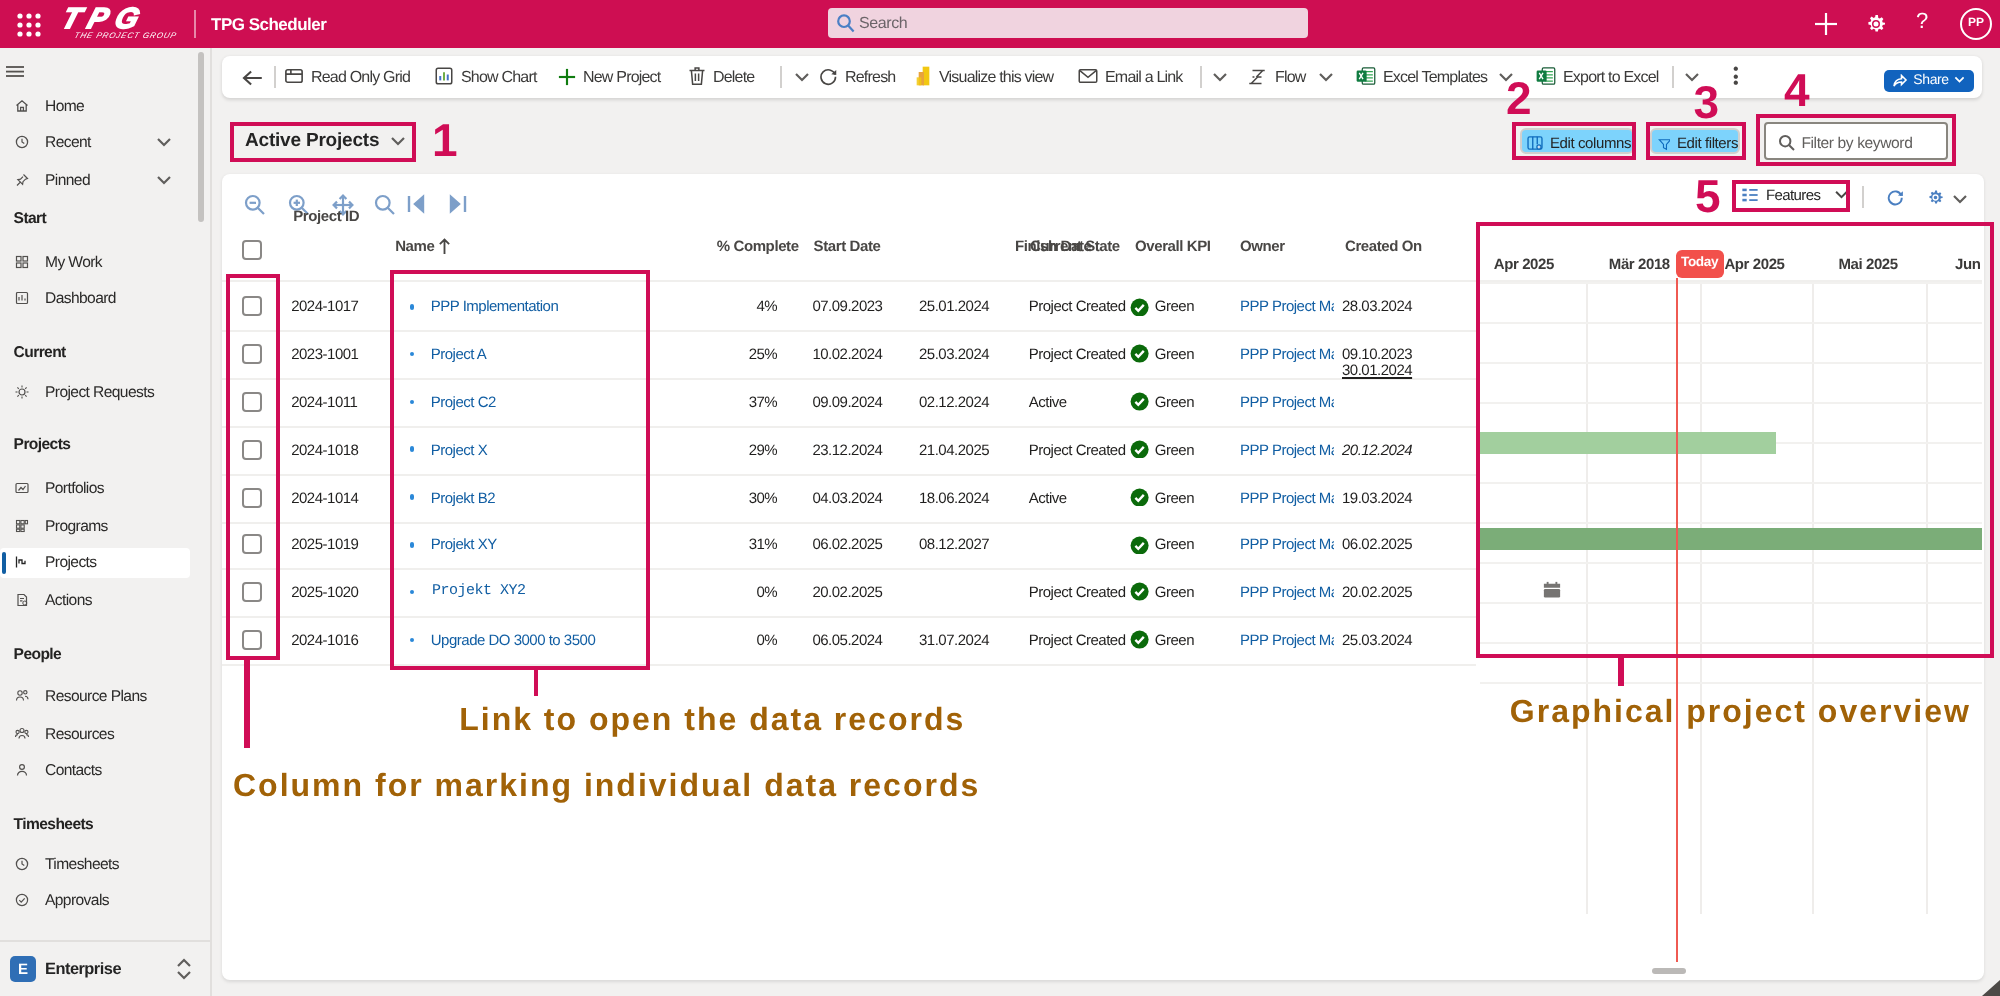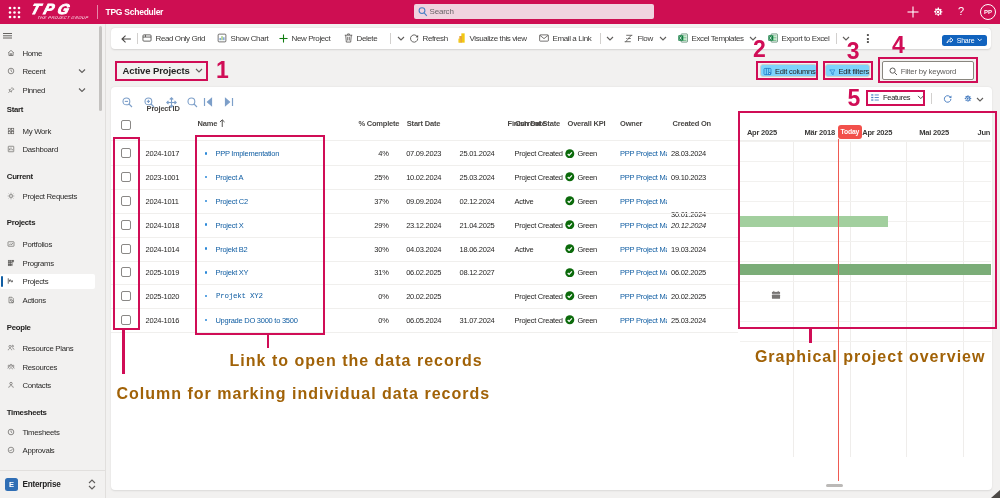--- a/index.html
+++ b/index.html
@@ -509,21 +509,21 @@
 <div class="td" style="left:340px;top:200.9px;width:48.6px;text-align:right;">37%</div>
 <div class="td" style="left:406.2px;top:200.9px;">09.09.2024</div>
 <div class="td" style="left:459.5px;top:200.9px;">02.12.2024</div>
 <div class="td" style="left:514.4px;top:200.9px;">Active</div>
 <svg class="abs" style="left:565.4px;top:196.1px" width="9.6" height="9.6" viewBox="0 0 16 16">
     <circle cx="8" cy="8" r="7.5" fill="#0B6A0B"></circle>
     <path fill="none" stroke="#fff" stroke-width="2" d="M4.5 8.3l2.4 2.4 4.6-5"></path>
   </svg>
 <div class="td" style="left:577.4px;top:200.9px;">Green</div>
 <div class="td tlink" style="left:620px;top:200.9px;width:47px;overflow:hidden;">PPP Project Man</div>
-<div class="td" style="left:671px;top:214px;">30.01.2024</div>
+<div class="td" style="left:671px;top:185px;text-decoration:underline;">30.01.2024</div>
 <div class="rowline" style="top:212.9px;width:627px;"></div>
 <div class="cb" style="left:121px;top:224.70000000000002px;"></div>
 <div class="td" style="left:145.6px;top:224.70000000000002px;">2024-1018</div>
 <div class="abs" style="left:204.5px;top:223.45000000000002px;width:2.6px;height:2.6px;background:#2b88d8;border-radius:50%;"></div>
 <div class="td tlink" style="left:215.4px;top:224.70000000000002px;">Project X</div>
 <div class="td" style="left:340px;top:224.70000000000002px;width:48.6px;text-align:right;">29%</div>
 <div class="td" style="left:406.2px;top:224.70000000000002px;">23.12.2024</div>
 <div class="td" style="left:459.5px;top:224.70000000000002px;">21.04.2025</div>
 <div class="td" style="left:514.4px;top:224.70000000000002px;">Project Created</div>
 <svg class="abs" style="left:565.4px;top:219.9px" width="9.6" height="9.6" viewBox="0 0 16 16">

